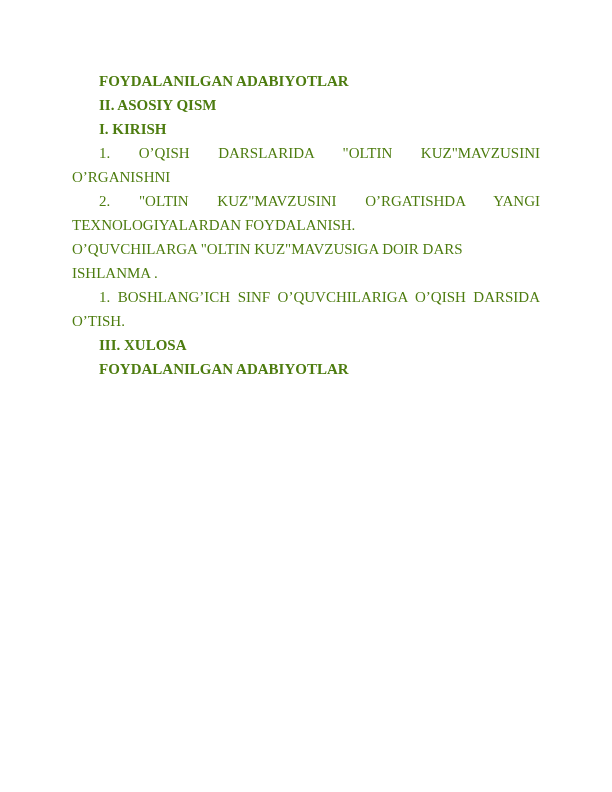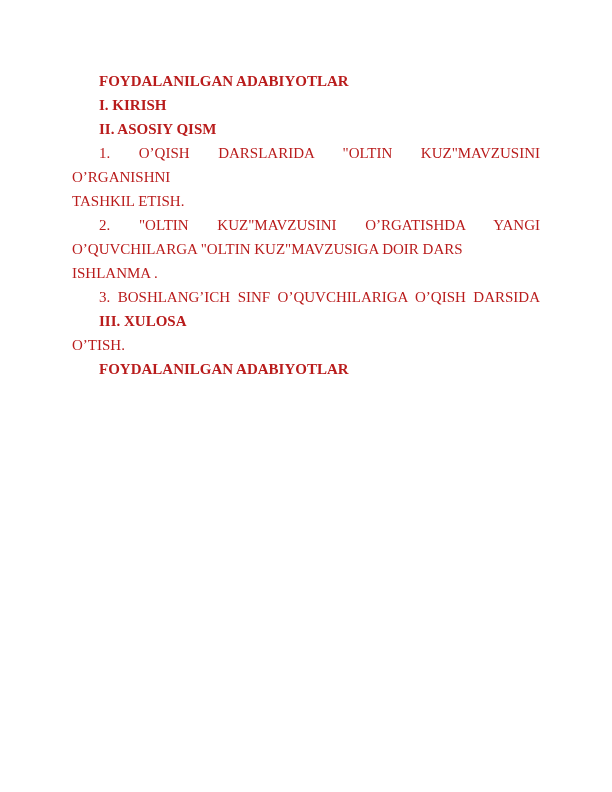--- a/index.html
+++ b/index.html
@@ -7,21 +7,21 @@
     padding: 0;
     background: #ffffff;
   }
   .page {
     position: relative;
     width: 612px;
     height: 792px;
     background: #ffffff;
     overflow: hidden;
     font-family: "Liberation Serif", "DejaVu Serif", serif;
-    color: #b91c1c;
+    color: #4d7c0f;
     box-sizing: border-box;
     padding: 69px 72px 0 72px;
   }
   .line {
     margin: 0;
     font-size: 15px;
     line-height: 24px;
     white-space: normal;
   }
   .bold { font-weight: bold; }
@@ -32,36 +32,36 @@
   }
 </style>
 </head>
 <body>
 
 <div class="page">
 
   <p class="line bold indent">FOYDALANILGAN ADABIYOTLAR</p>
 
 
+  <p class="line bold indent">II. ASOSIY QISM</p>
+
   <p class="line bold indent">I. KIRISH</p>
-
-  <p class="line bold indent">II. ASOSIY QISM</p>
 
   <p class="line indent justify">1. O’QISH DARSLARIDA "OLTIN KUZ"MAVZUSINI O’RGANISHNI</p>
 
-  <p class="line">TASHKIL ETISH.</p>
 
   <p class="line indent justify">2. "OLTIN KUZ"MAVZUSINI O’RGATISHDA YANGI</p>
 
+  <p class="line">TEXNOLOGIYALARDAN FOYDALANISH.</p>
 
 
   <p class="line">O’QUVCHILARGA "OLTIN KUZ"MAVZUSIGA DOIR DARS ISHLANMA .</p>
 
-  <p class="line indent justify">3. BOSHLANG’ICH SINF O’QUVCHILARIGA O’QISH DARSIDA</p>
+  <p class="line indent justify">1. BOSHLANG’ICH SINF O’QUVCHILARIGA O’QISH DARSIDA</p>
 
 
+  <p class="line">O’TISH.</p>
+
   <p class="line bold indent">III. XULOSA</p>
-
-  <p class="line">O’TISH.</p>
 
   <p class="line bold indent">FOYDALANILGAN ADABIYOTLAR</p>
 
 </div>
 
 </body></html>

